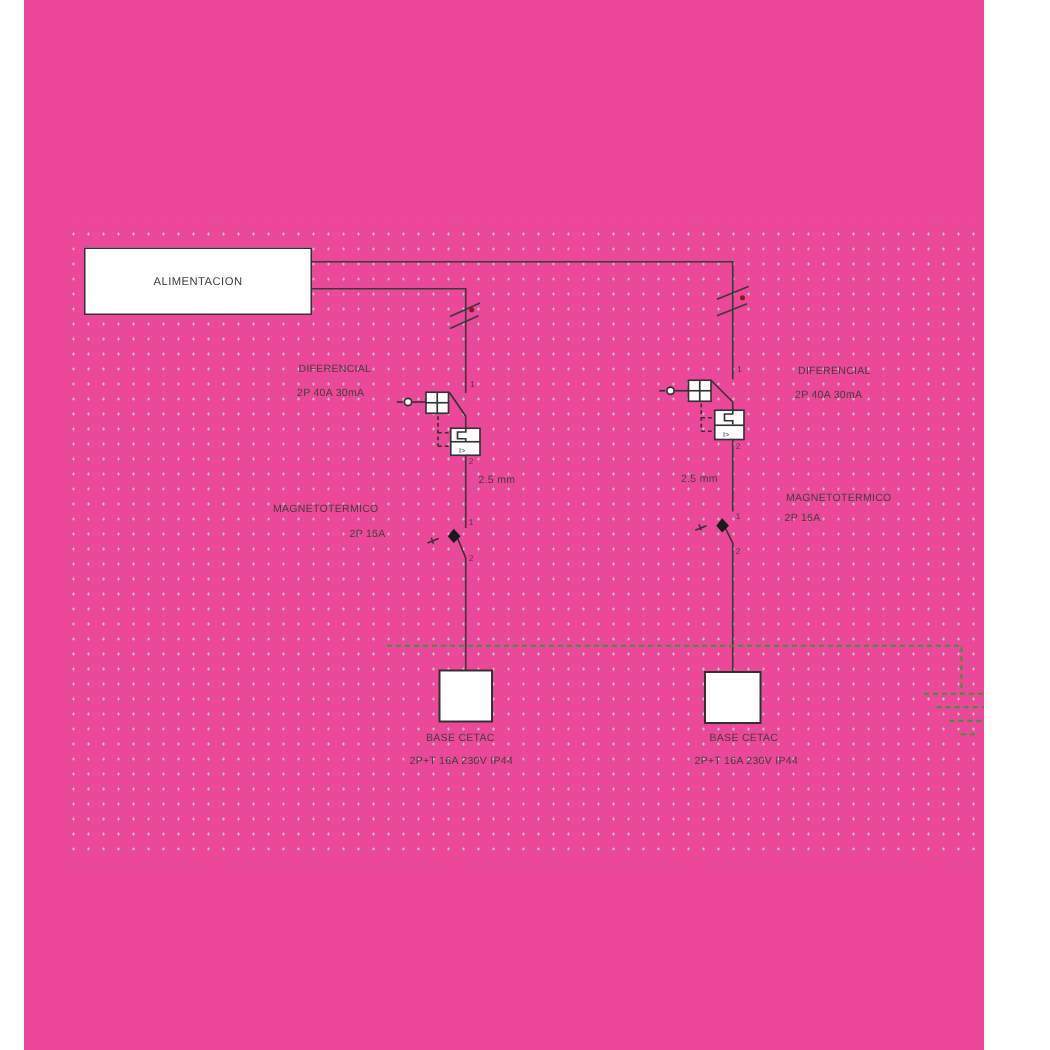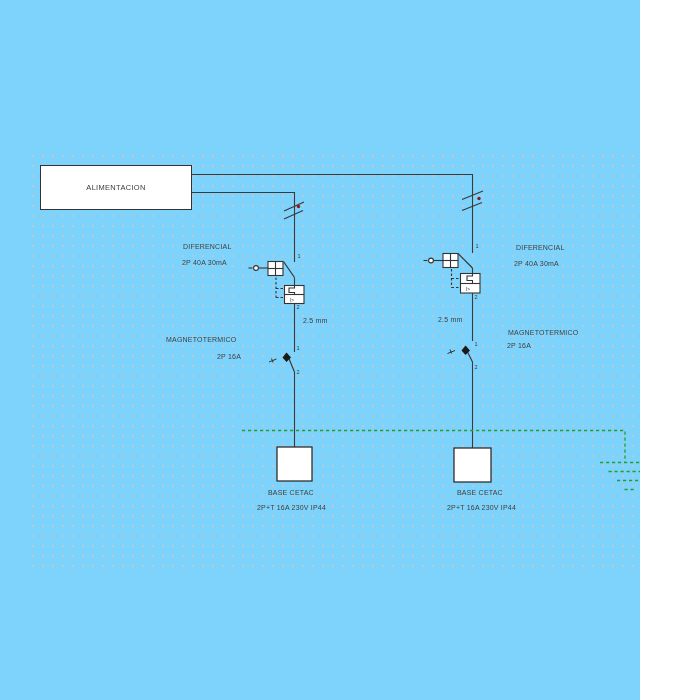--- a/index.html
+++ b/index.html
@@ -1,17 +1,17 @@
 <!DOCTYPE html>
 <html><head>
 <meta charset="utf-8">
 <style>
   html,body{margin:0;padding:0;background:#ffffff;}
-  .stage{position:relative;width:640px;height:700px;background:#7dd3fc;overflow:hidden;
-         font-family:"Liberation Sans", sans-serif;}
+  .stage{position:relative;width:640px;height:700px;background:#ec4899;overflow:hidden;
+         font-family:"Liberation Sans", sans-serif;margin-left:16px;}
   .dot-grid{position:absolute;left:25px;top:147px;width:672px;height:420px;
             background-image:radial-gradient(circle,#c6c6c6 0.7px,transparent 0.9px);
             background-size:10px 10px;background-position:3px 4px;pointer-events:none;}
   svg{position:absolute;left:0;top:0;}
   .lbl{position:absolute;font-size:7px;line-height:8px;color:#3e3e3e;white-space:nowrap;
        letter-spacing:0.2px;}
   .supply-box{position:absolute;left:40px;top:165px;width:150px;height:43px;
               border:1.5px solid #333333;background:#ffffff;display:flex;
               align-items:center;justify-content:center;}
   .supply-box span{font-size:7.5px;color:#3a3a3a;letter-spacing:0.3px;}

